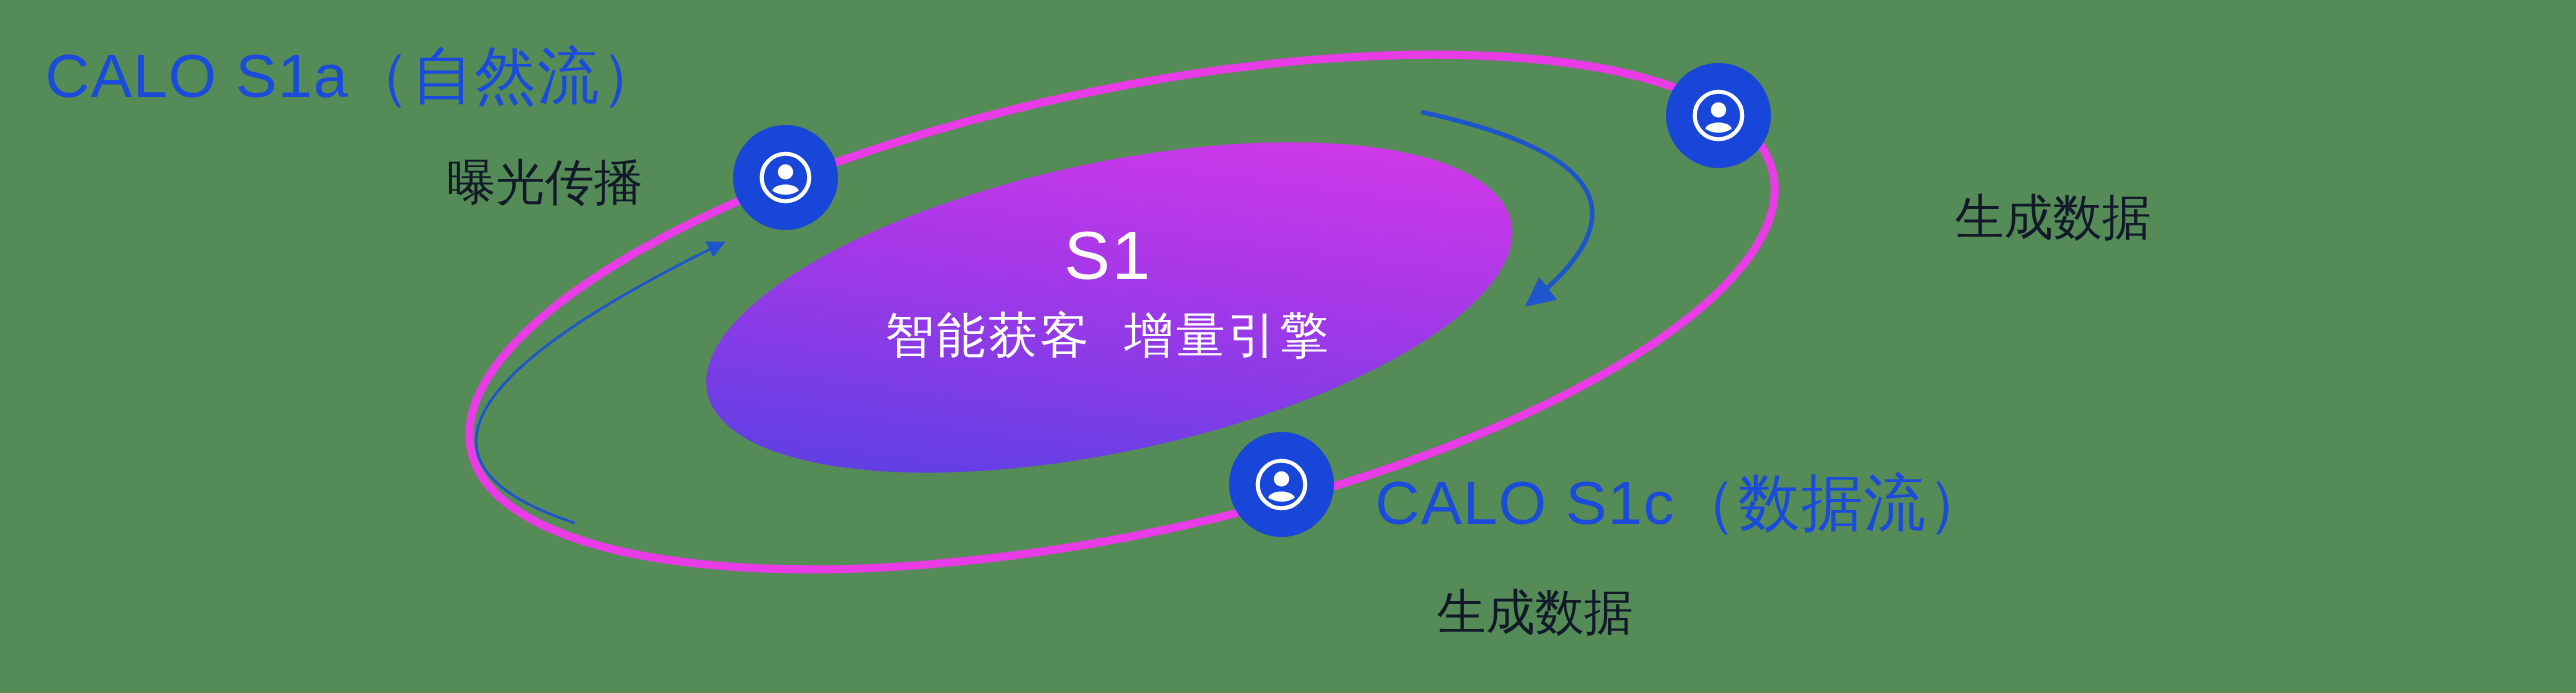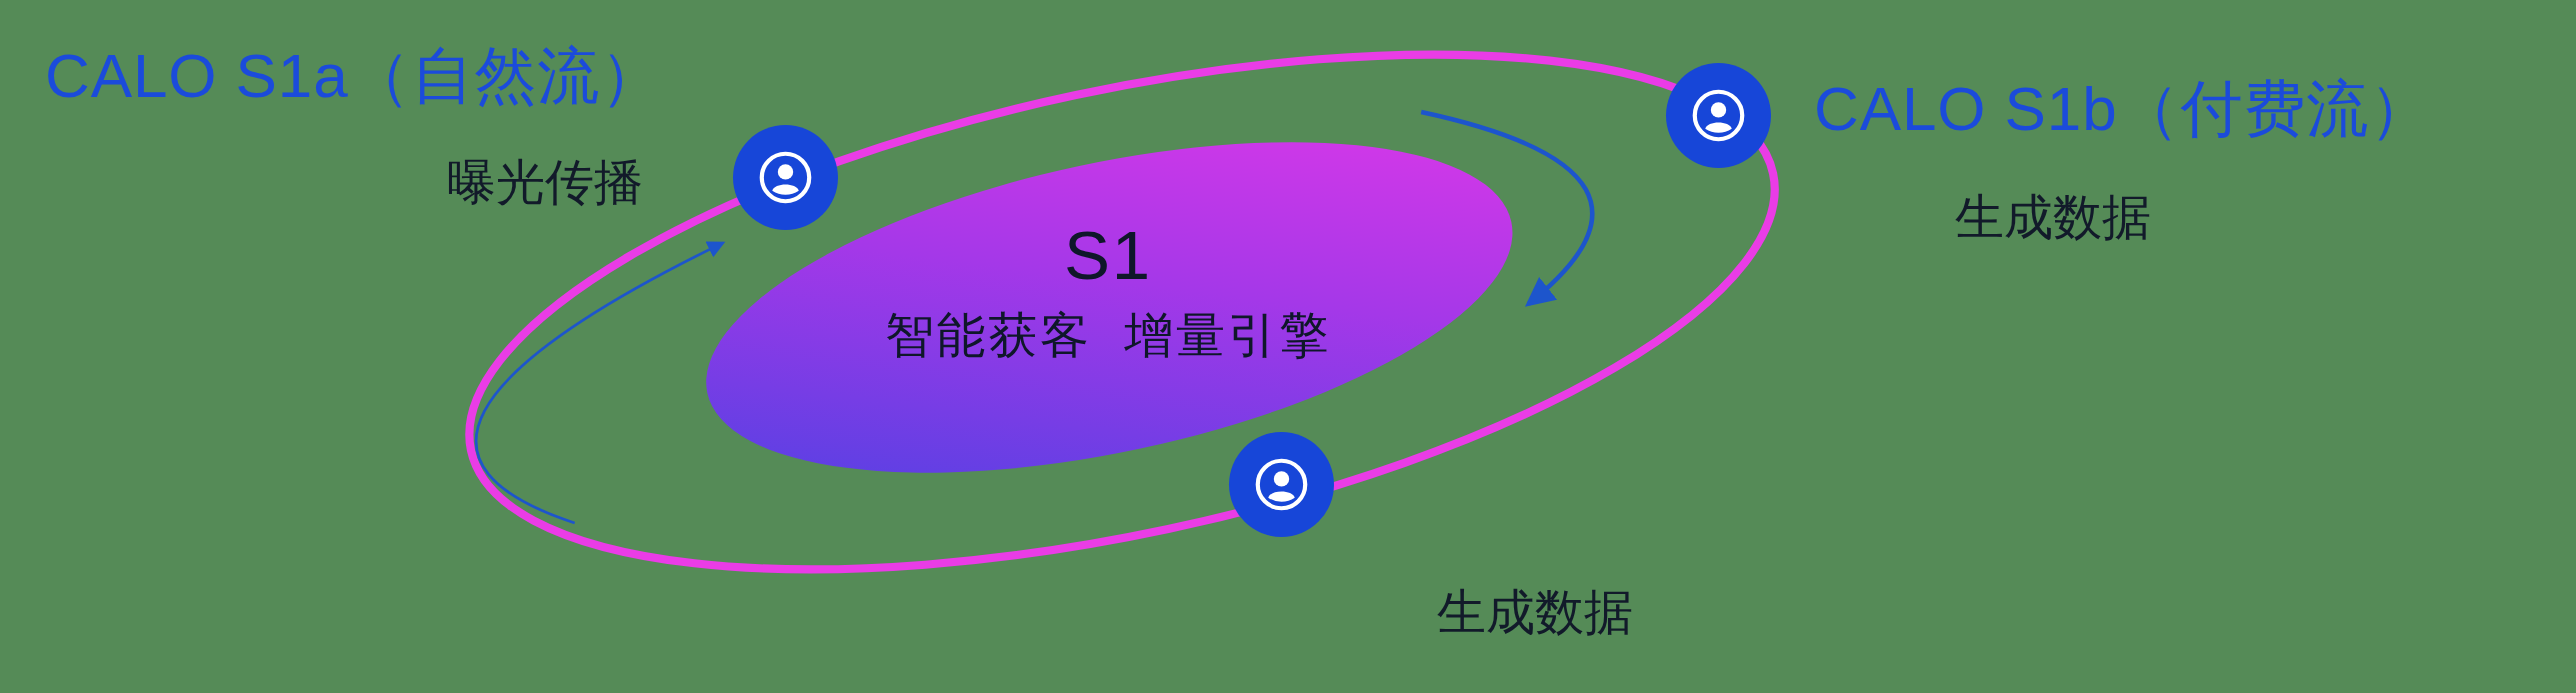--- a/index.html
+++ b/index.html
@@ -49,21 +49,21 @@
   .label-s1b{left:1814px;top:75px;}
   .sub-s1b{left:1955px;top:191px;}
   .label-s1c{left:1375px;top:469px;}
   .sub-s1c{left:1437px;top:586px;}
 
   .core-text{
     position:absolute;
     left:1108px;top:216px;
     transform:translateX(-50%);
     display:flex;flex-direction:column;align-items:center;
-    color:#0f172a;
+    color:#ffffff;
     text-align:center;
   }
   .core-title{
     font-size:69px;
     font-weight:500;
     letter-spacing:1.8px;
     line-height:1.15;
   }
   .core-subtitle{
     font-size:49px;
@@ -128,19 +128,19 @@
     <svg viewBox="0 0 48 48">
       <circle cx="24" cy="24" r="17" fill="none" stroke="#ffffff" stroke-width="3"></circle>
       <circle cx="24" cy="20" r="5.5" fill="#ffffff"></circle>
       <path d="M14.5 33.5 C16 27.5 32 27.5 33.5 33.5 A17 17 0 0 1 14.5 33.5 Z" fill="#ffffff"></path>
     </svg>
   </div>
 
   <div class="label label-s1a">CALO S1a（自然流）</div>
   <div class="sublabel sub-s1a">曝光传播</div>
 
-  <div class="label label-s1b">CALO S1b（付费流）</div>
   <div class="sublabel sub-s1b">生成数据</div>
 
+  <div class="label label-s1c">CALO S1c（数据流）</div>
   <div class="sublabel sub-s1c">生成数据</div>
 
 </div>
 
 
 </body></html>

